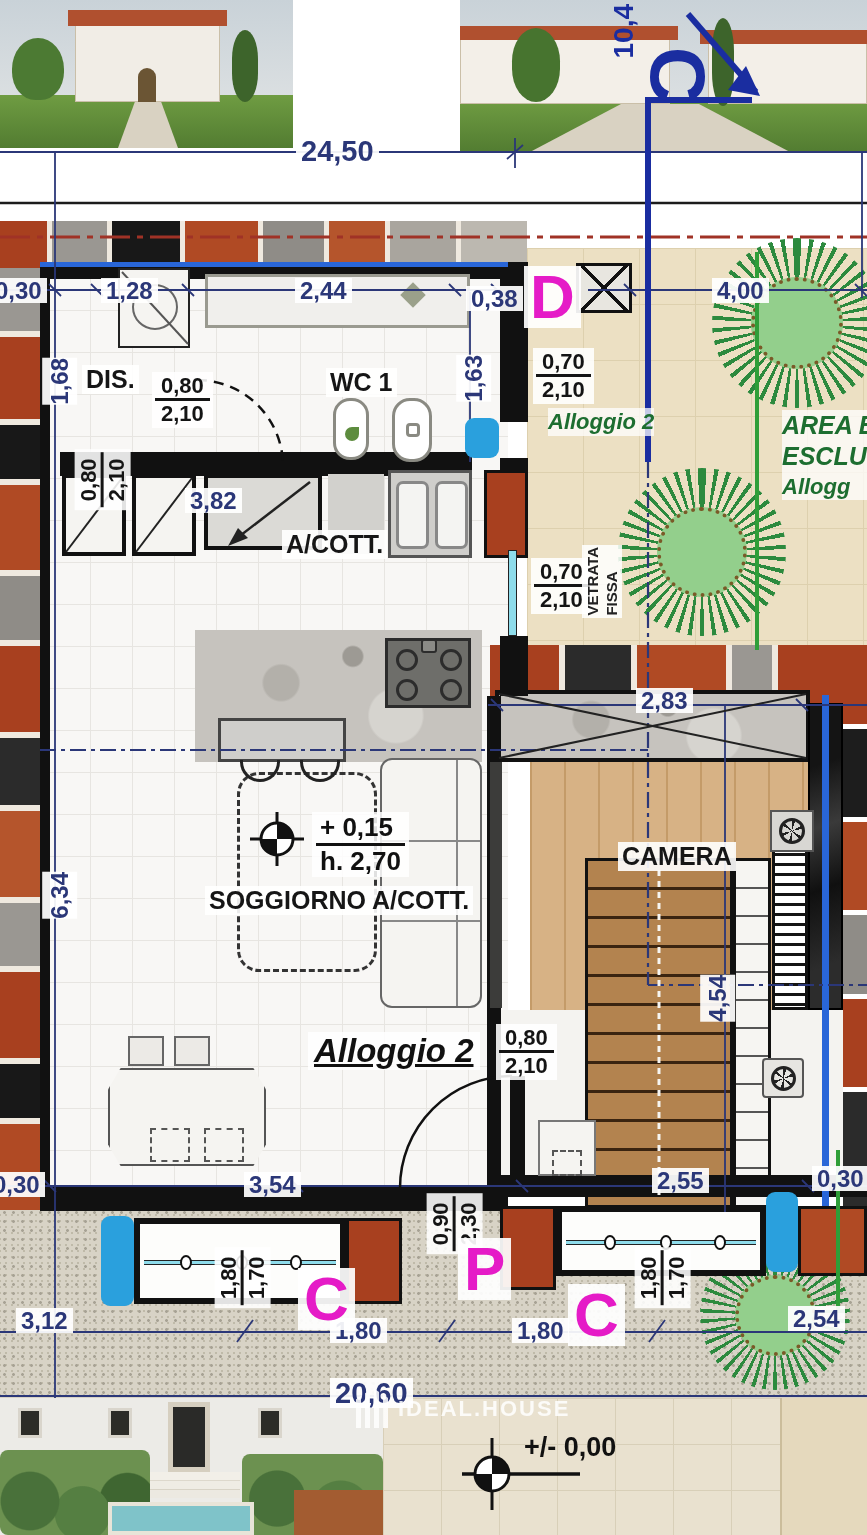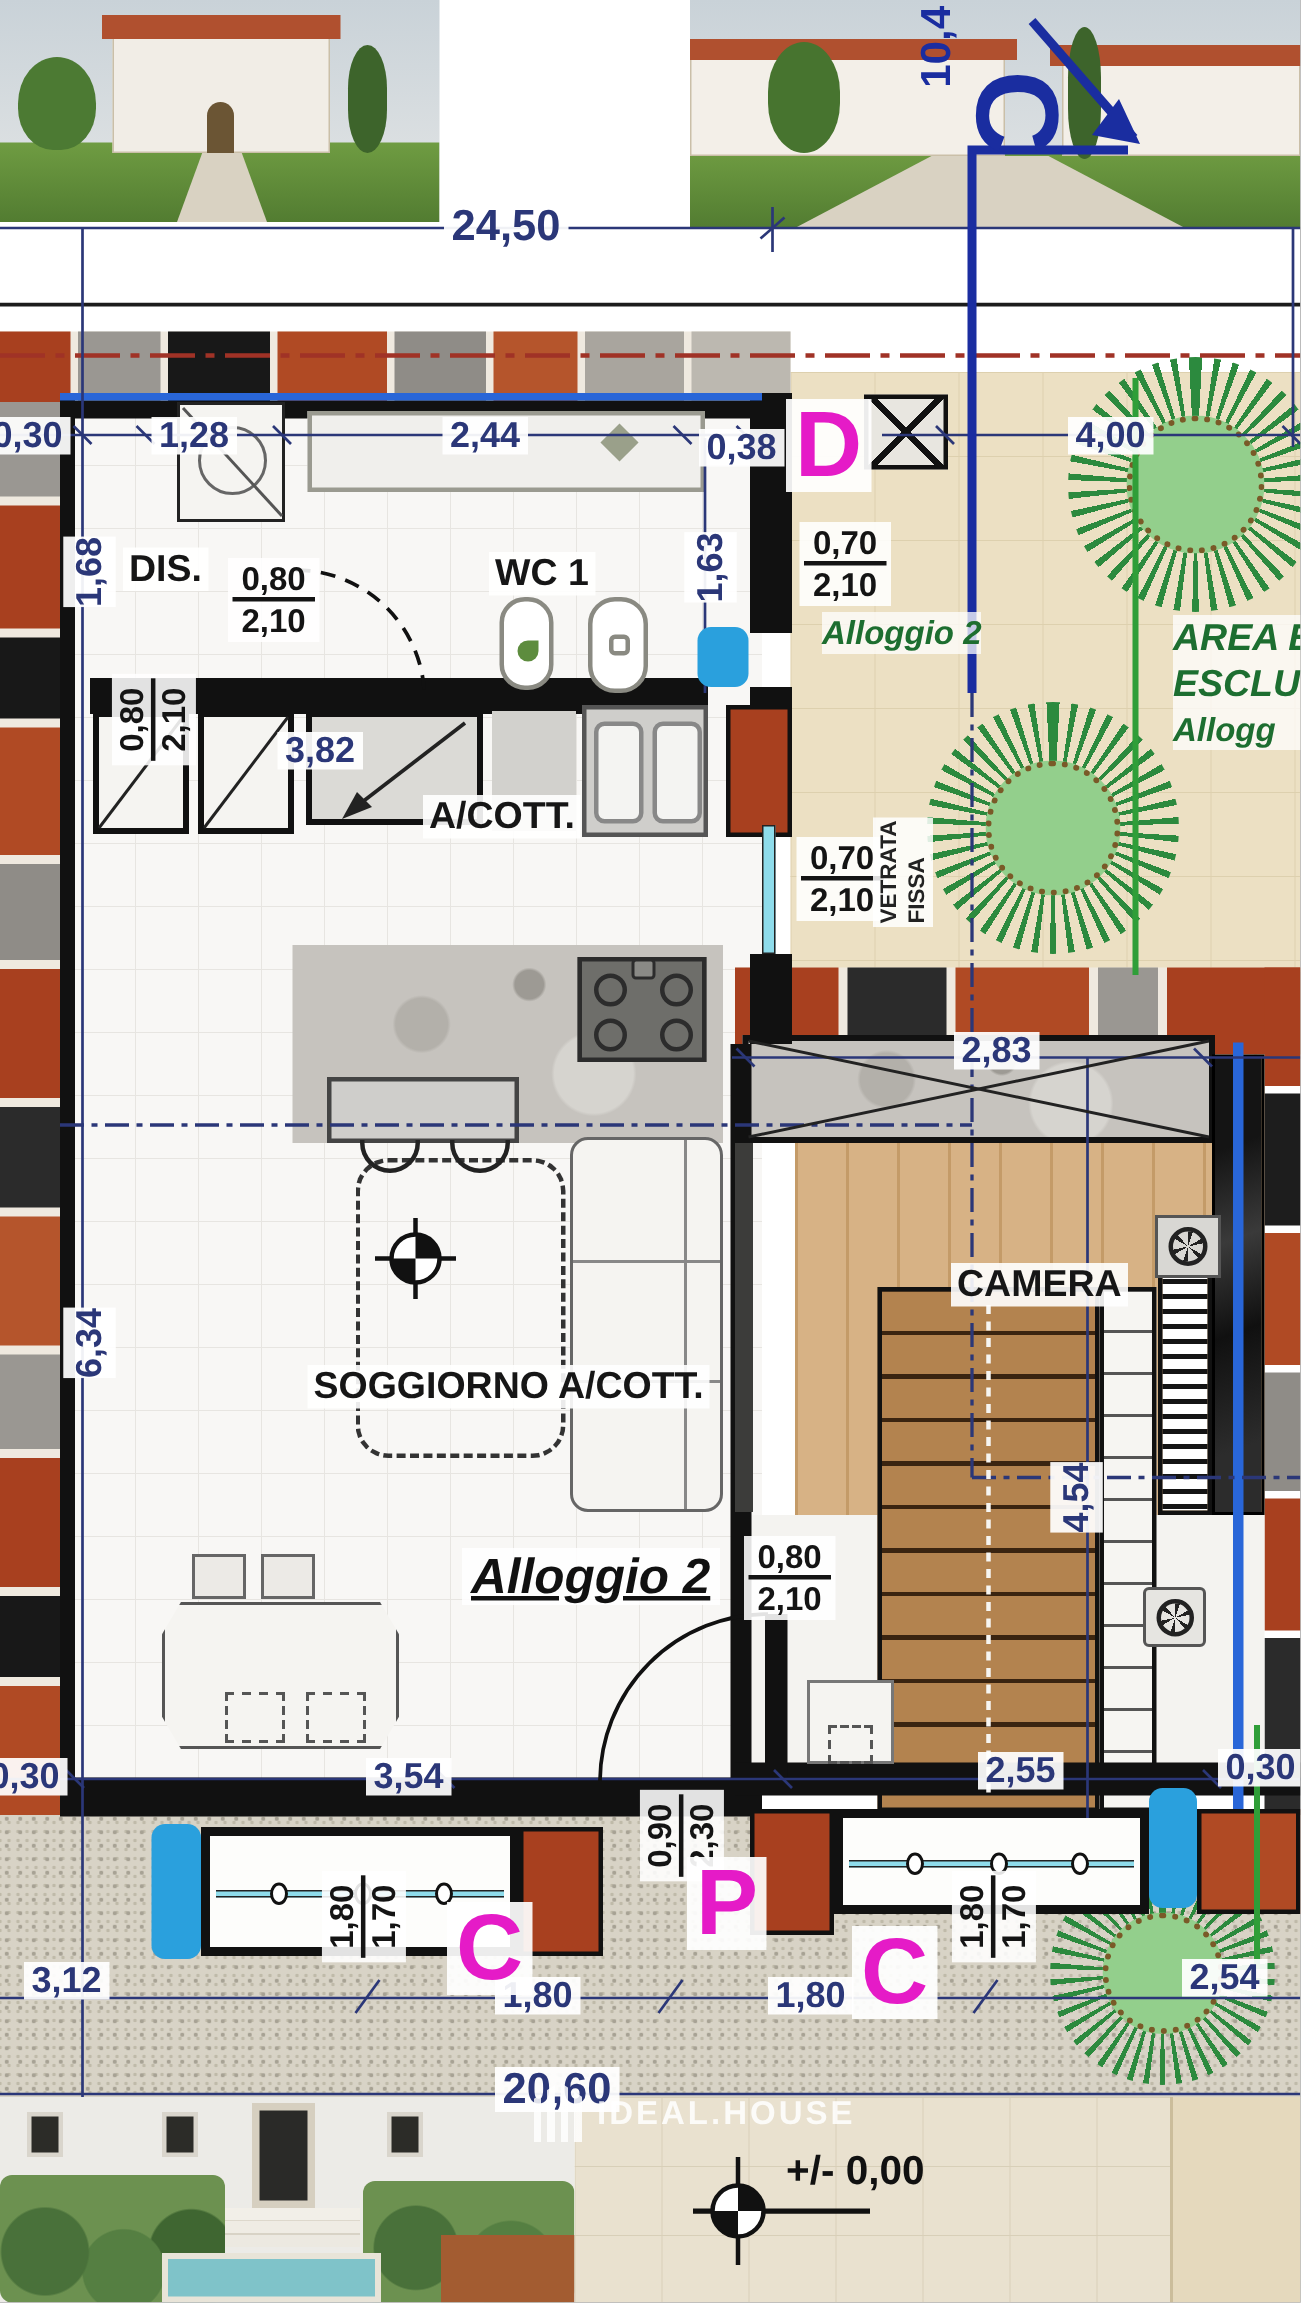--- a/index.html
+++ b/index.html
@@ -383,22 +383,26 @@
   </div>
 
   <div class="abs dim" style="left:636px;top:688px;">2,83</div>
   <svg class="abs" width="54" height="54" style="left:250px;top:812px;z-index:7;">
     <line x1="27" y1="0" x2="27" y2="54" stroke="#111" stroke-width="3"></line>
     <line x1="0" y1="27" x2="54" y2="27" stroke="#111" stroke-width="3"></line>
     <circle cx="27" cy="27" r="16" fill="#fff" stroke="#111" stroke-width="3"></circle>
     <path d="M27,27 L27,11 A16,16 0 0 1 43,27 Z" fill="#111"></path>
     <path d="M27,27 L27,43 A16,16 0 0 1 11,27 Z" fill="#111"></path>
   </svg>
-  <div class="abs room" style="left:205px;top:910px;">SOGGIORNO A/COTT.</div>
-  <div class="abs room" style="left:634px;top:842px;">CAMERA</div>
+  <div class="abs" style="left:312px;top:812px;z-index:8;background:rgba(255,255,255,.85);padding:0 4px;">
+    <div style="font-size:26px;font-weight:700;color:#111;border-bottom:3px solid #111;padding:0 4px;">+ 0,15</div>
+    <div style="font-size:26px;font-weight:700;color:#111;padding:0 4px;">h. 2,70</div>
+  </div>
+  <div class="abs room" style="left:205px;top:886px;">SOGGIORNO A/COTT.</div>
+  <div class="abs room" style="left:618px;top:842px;">CAMERA</div>
 
   <div class="abs" style="left:308px;top:1032px;font-size:33px;font-weight:700;font-style:italic;text-decoration:underline;color:#111;background:rgba(255,255,255,.85);padding:0 6px;z-index:8;">Alloggio 2</div>
   <div class="abs frac" style="left:496px;top:1024px;">
     <span class="top">0,80</span>
     <span>2,10</span>
   </div>
 
   <div class="abs dim" style="left:-12px;top:1172px;">0,30</div>
   <div class="abs dim" style="left:244px;top:1172px;">3,54</div>
   <div class="abs dim" style="left:652px;top:1168px;">2,55</div>

